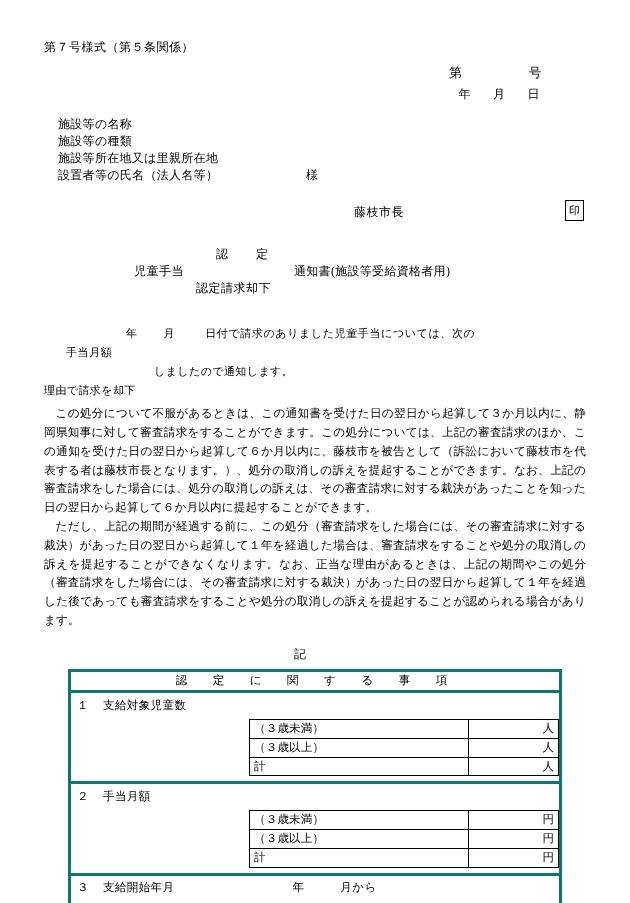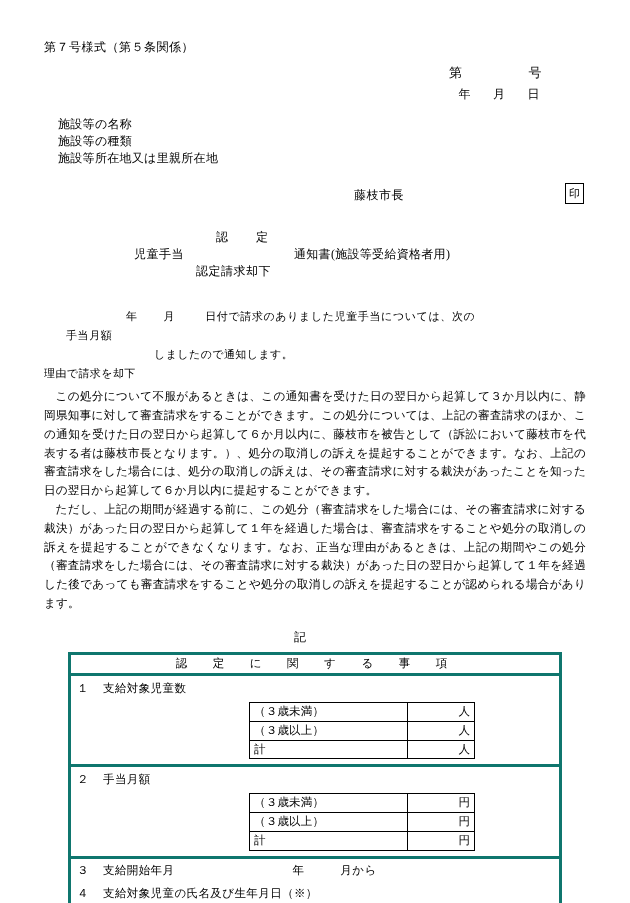--- a/index.html
+++ b/index.html
@@ -205,21 +205,21 @@
     letter-spacing: 0.4px;
   }
   .sect .num { display: inline-block; width: 26px; }
 
   .inner-wrap {
     padding: 2px 0 5px 0;
   }
   table.inner {
     border-collapse: collapse;
     margin-left: 178px;
-    width: 226px;
+    width: 310px;
     font-size: 11.5px;
   }
   table.inner td {
     border: 1px solid #000;
     height: 15px;
     padding: 0 4px;
   }
   table.inner td.label { width: 178px; letter-spacing: 0.2px; }
   table.inner td.unit { text-align: right; width: 68px; }
 
@@ -248,20 +248,24 @@
   <div class="addr-block">
     <div class="addr-line">
       <span>施設等の名称</span>
     </div>
     <div class="addr-line">
       <span>施設等の種類</span>
     </div>
     <div class="addr-line">
       <span>施設等所在地又は里親所在地</span>
     </div>
+    <div class="addr-line">
+      <span>設置者等の氏名（法人名等）</span>
+      <span class="sama">様</span>
+    </div>
   </div>
 
   <div class="mayor-row">
     <span class="mayor-name">藤枝市長</span>
     <span class="seal">印</span>
   </div>
 
   <div class="title-block">
     <span class="t-ninei">認　定</span>
     <span class="t-jidou">児童手当</span>

